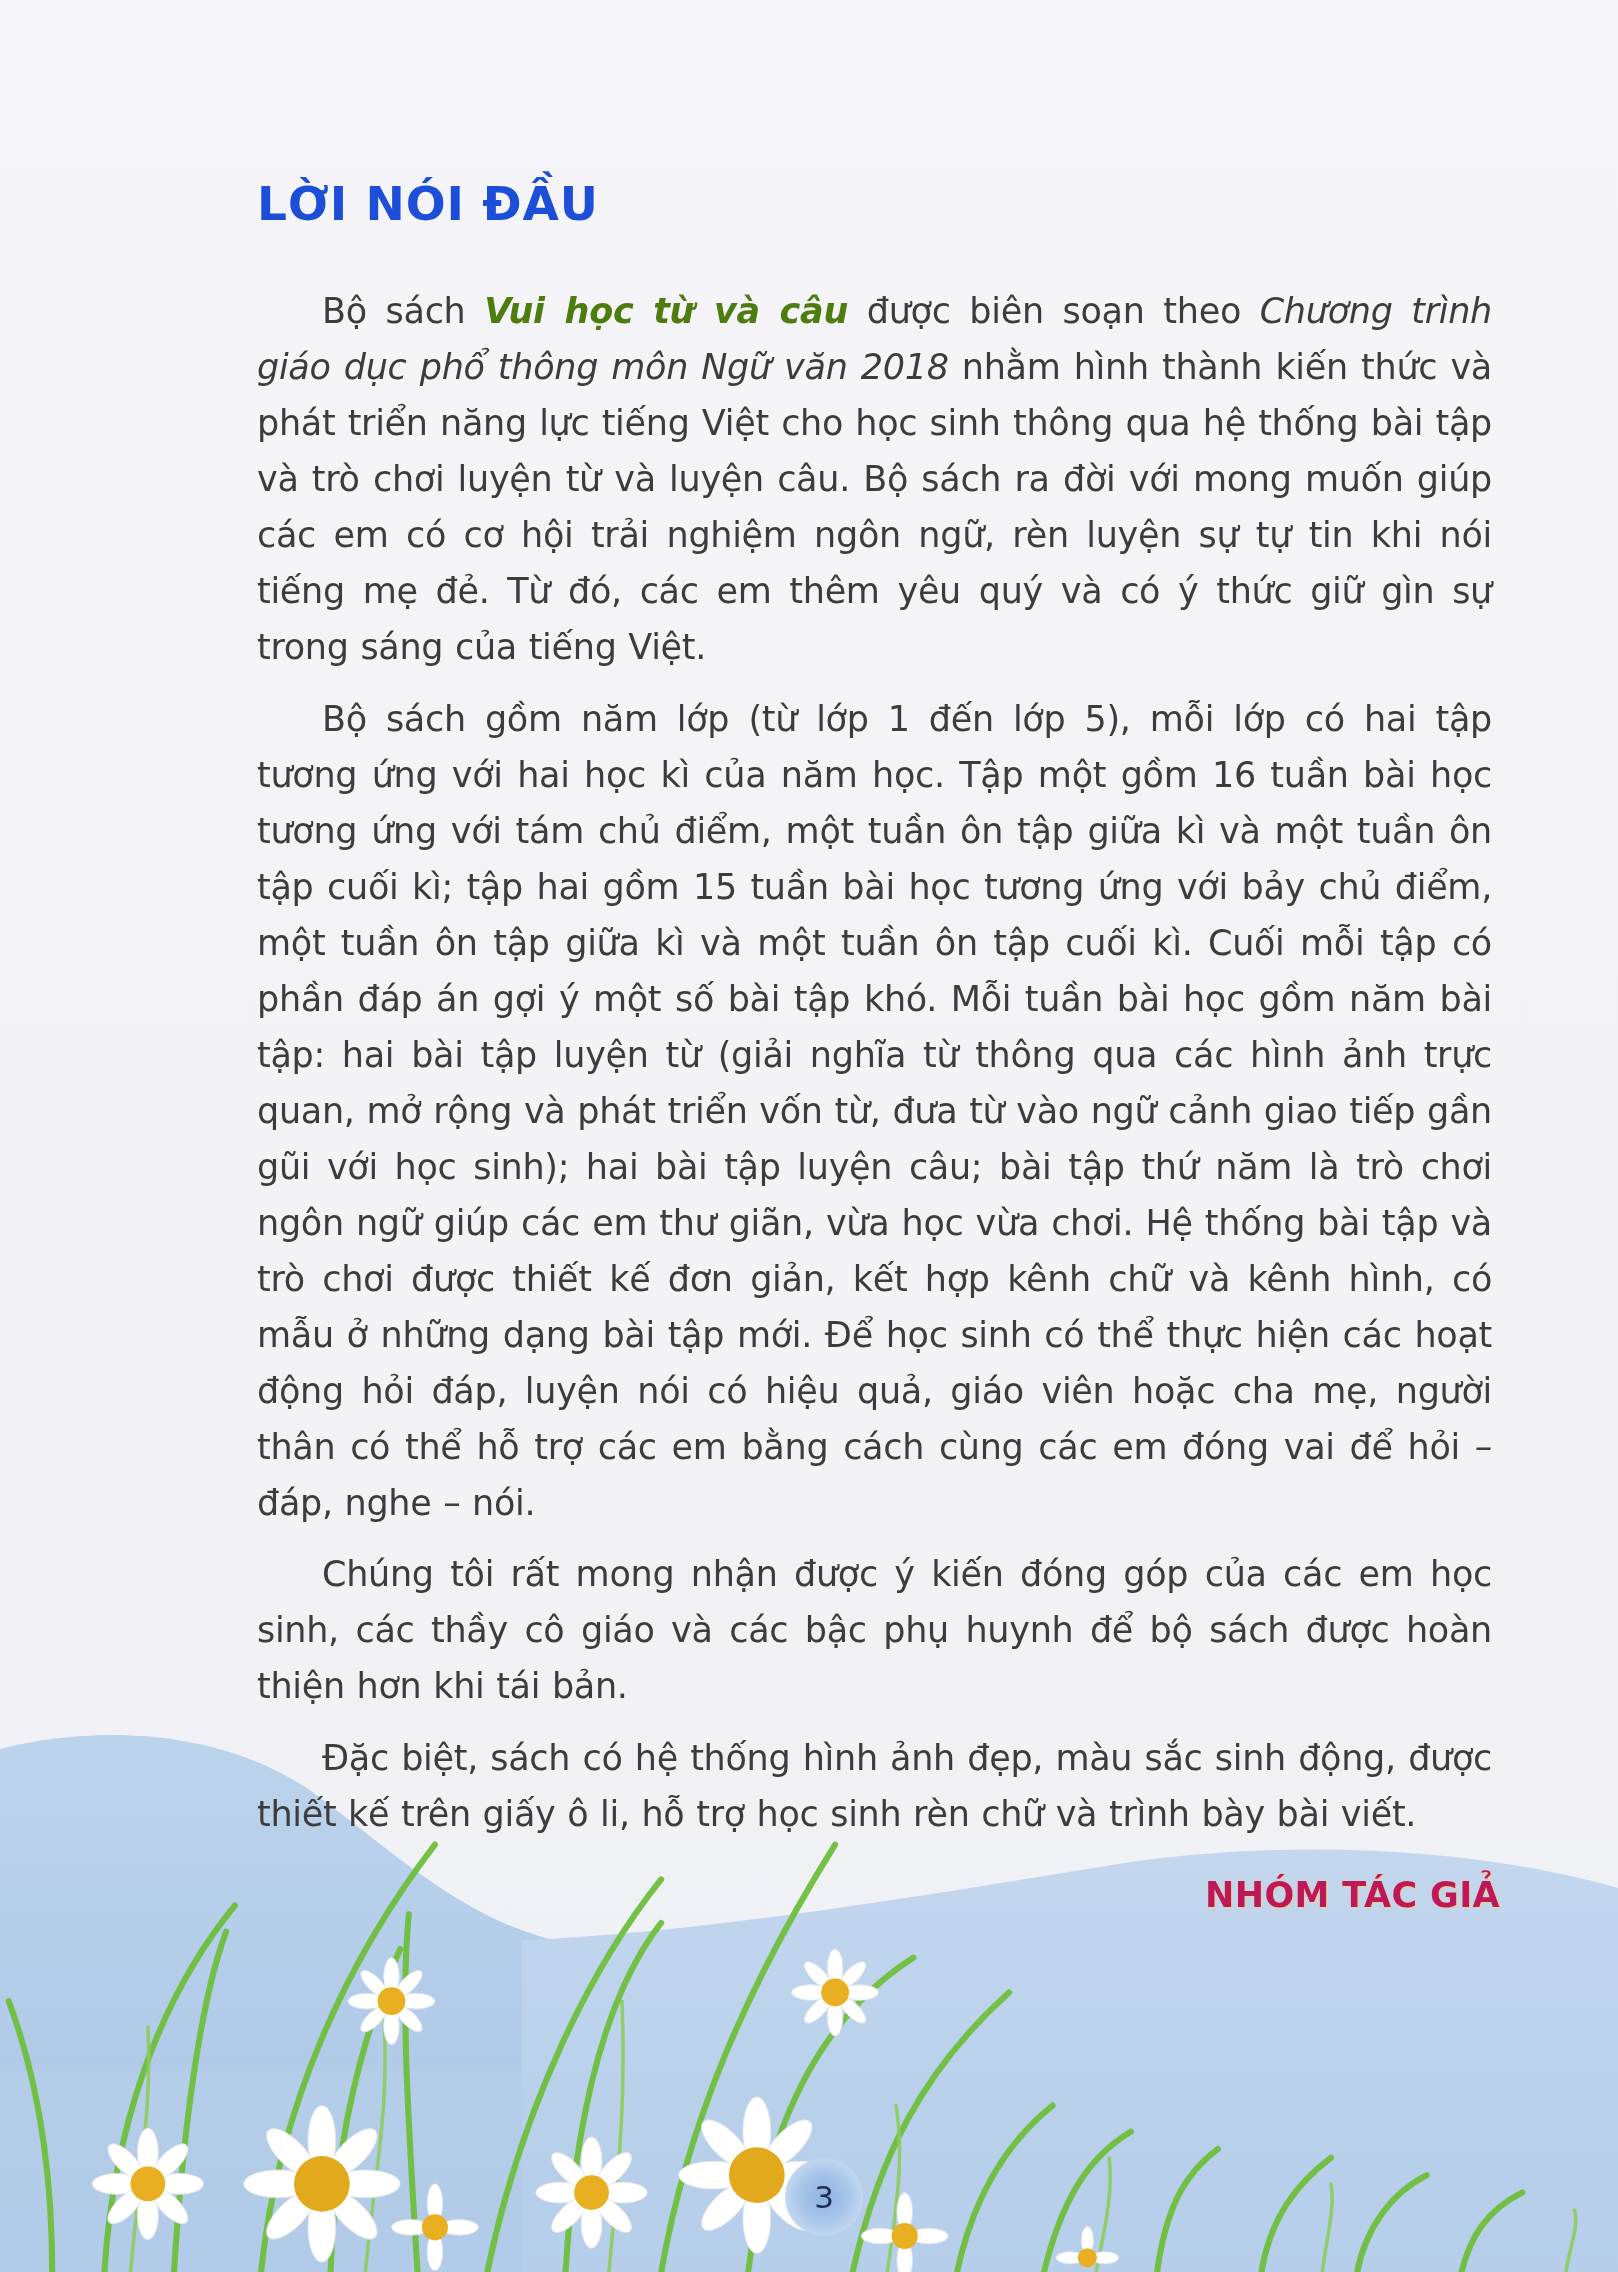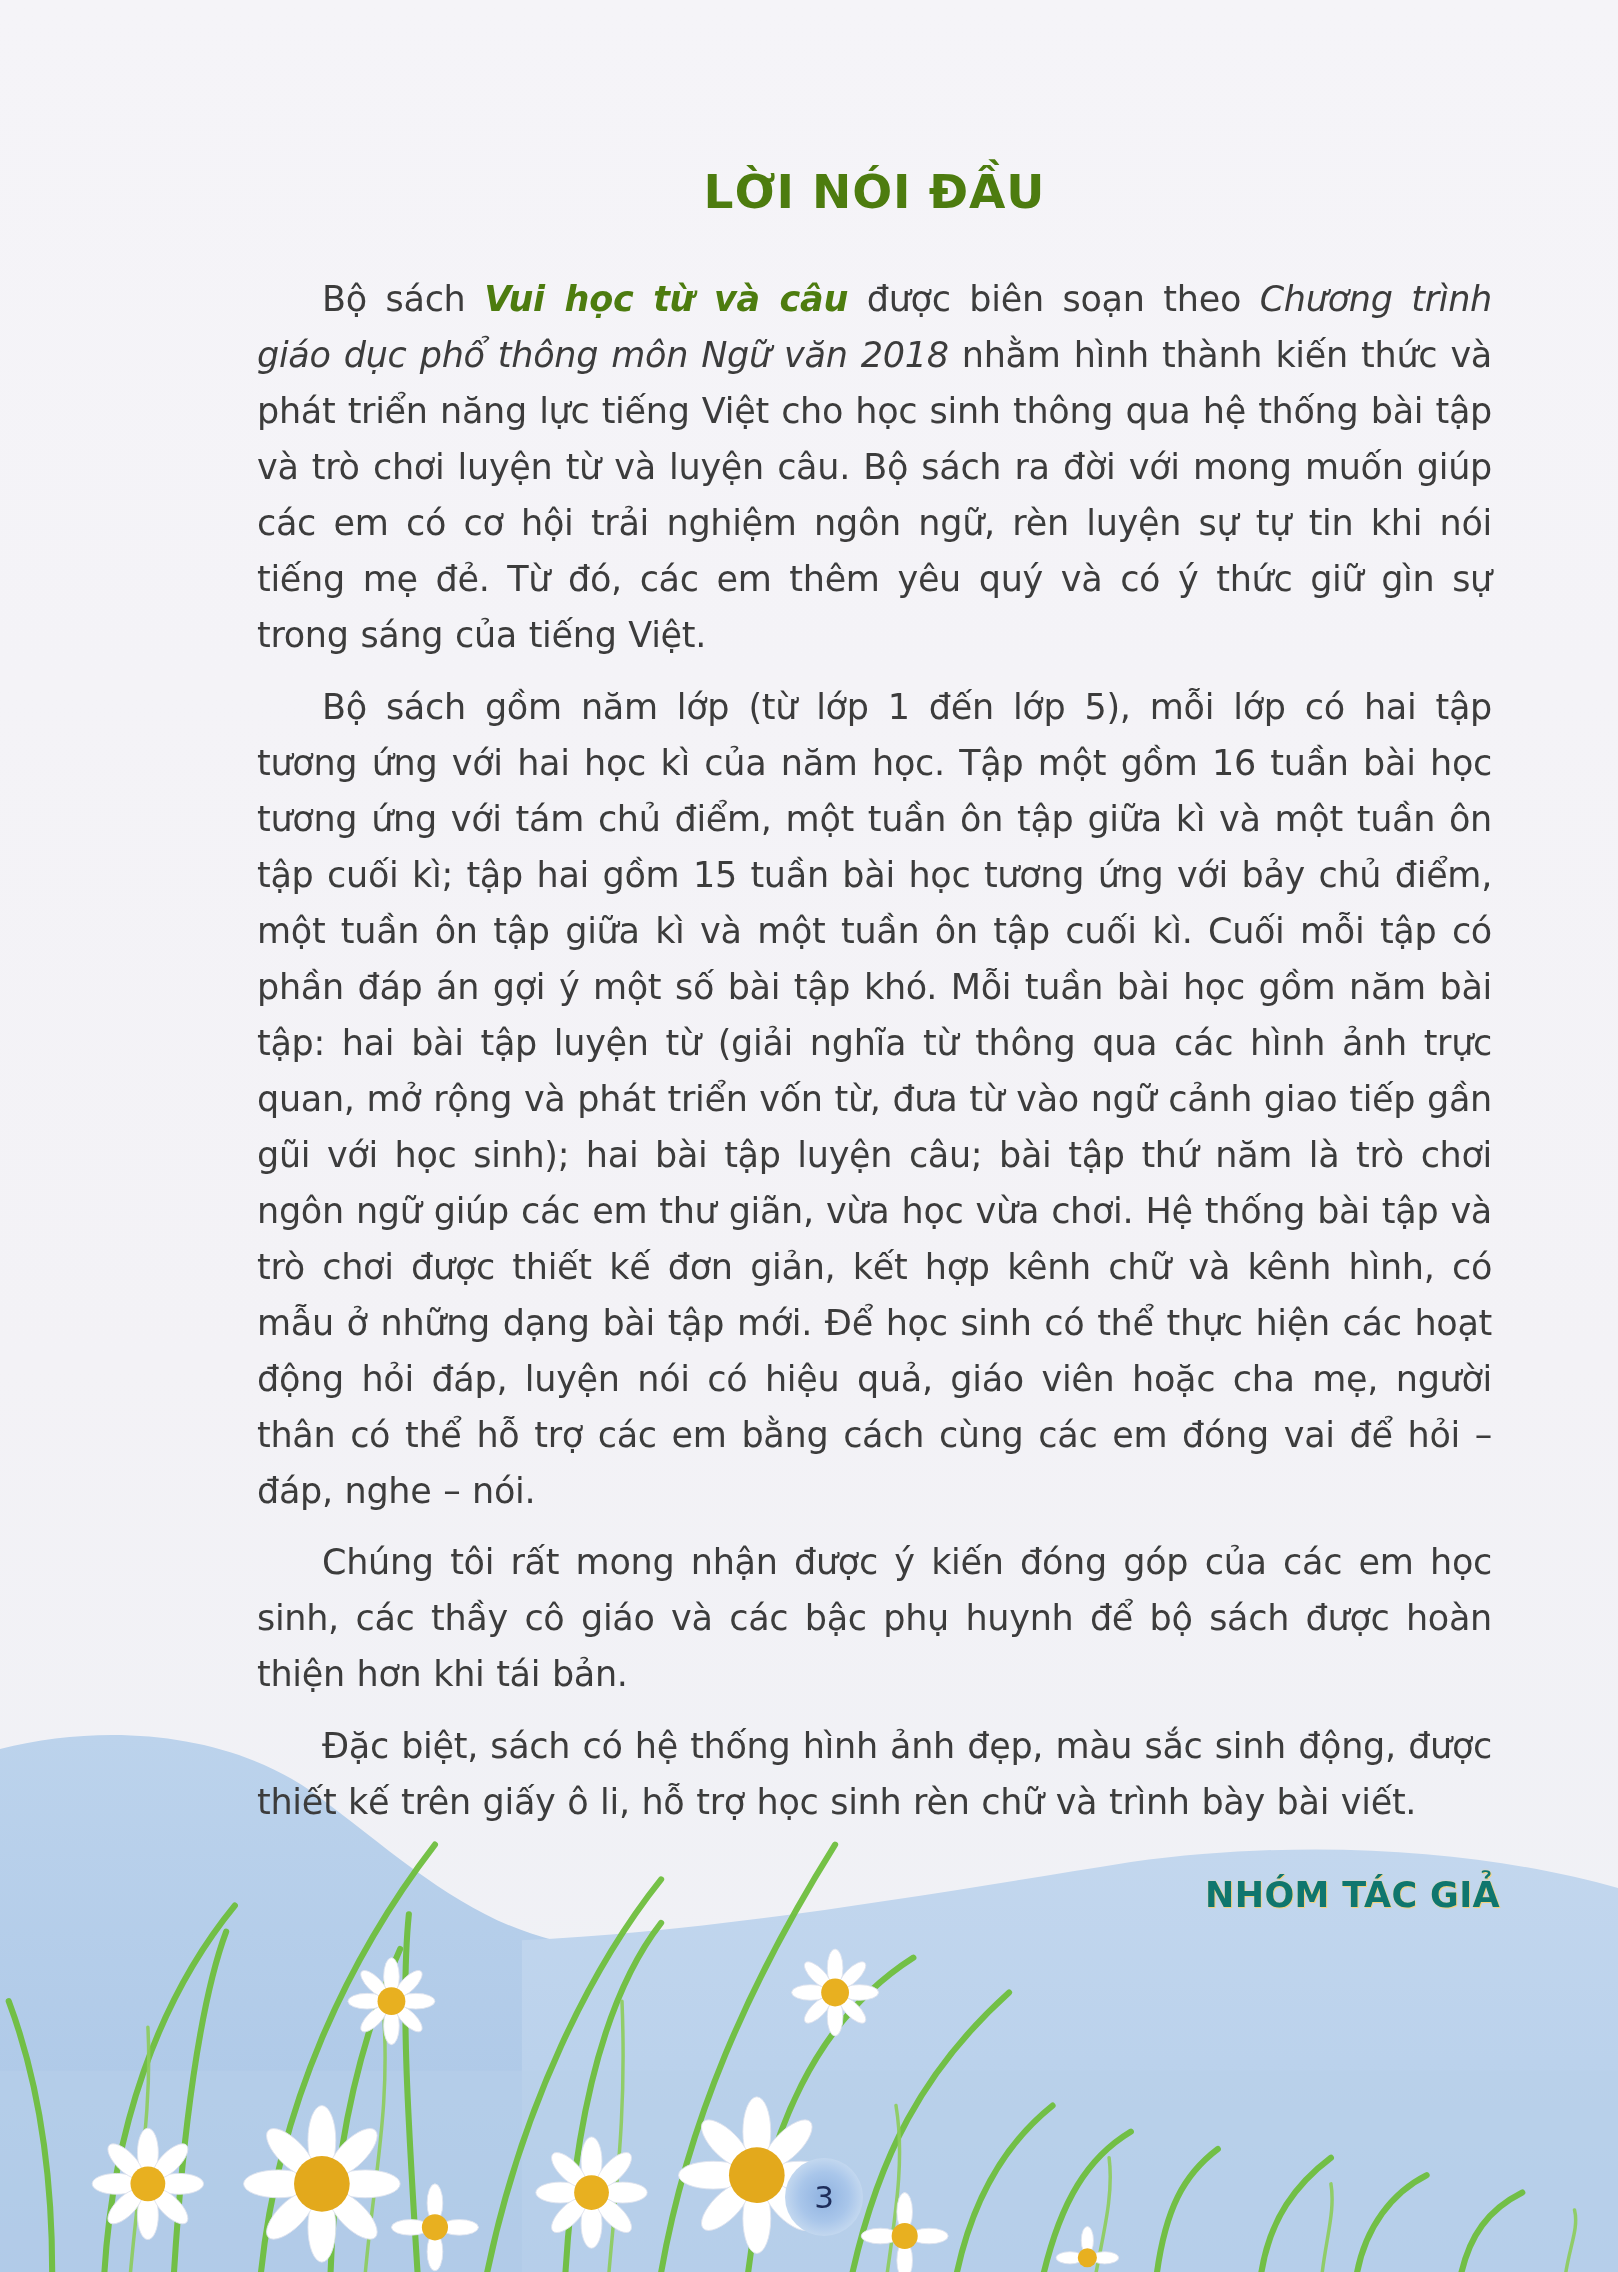--- a/index.html
+++ b/index.html
@@ -25,29 +25,28 @@
       width: 1618px; height: 2273px;
       pointer-events: none;
     }
     .content {
       position: absolute;
       left: 257px;
       top: 157px;
       width: 1235px;
     }
     .title {
-      color: #4d7c0f;
+      color: #1d4ed8;
       font-family: "DejaVu Sans", "Liberation Sans", sans-serif;
       font-weight: bold;
       font-size: 47px;
       letter-spacing: 0.9px;
-      margin: 0 0 44px 0;
+      margin: 12px 0 44px 0;
       height: 70px;
       line-height: 70px;
-      text-align: center;
     }
     .para {
       color: #3c3c3c;
       font-size: 35px;
       line-height: 56px;
       margin: 0 0 15.7px 0;
       text-indent: 65px;
       text-align: justify;
       letter-spacing: -0.3px;
       word-spacing: 0.9px;
@@ -57,21 +56,21 @@
       font-weight: bold;
       font-style: italic;
     }
     .para .italic {
       font-style: italic;
     }
     .signature {
       position: absolute;
       left: 1205px;
       top: 1875px;
-      color: #0f766e;
+      color: #be185d;
       font-weight: bold;
       font-size: 35px;
       letter-spacing: 0.4px;
       text-shadow: 0 0 1.7px #f7d88a, 0.9px 0.9px 0 #f3cf7a;
     }
     .page-number {
       position: absolute;
       left: 785px;
       top: 2158px;
       width: 78px;

